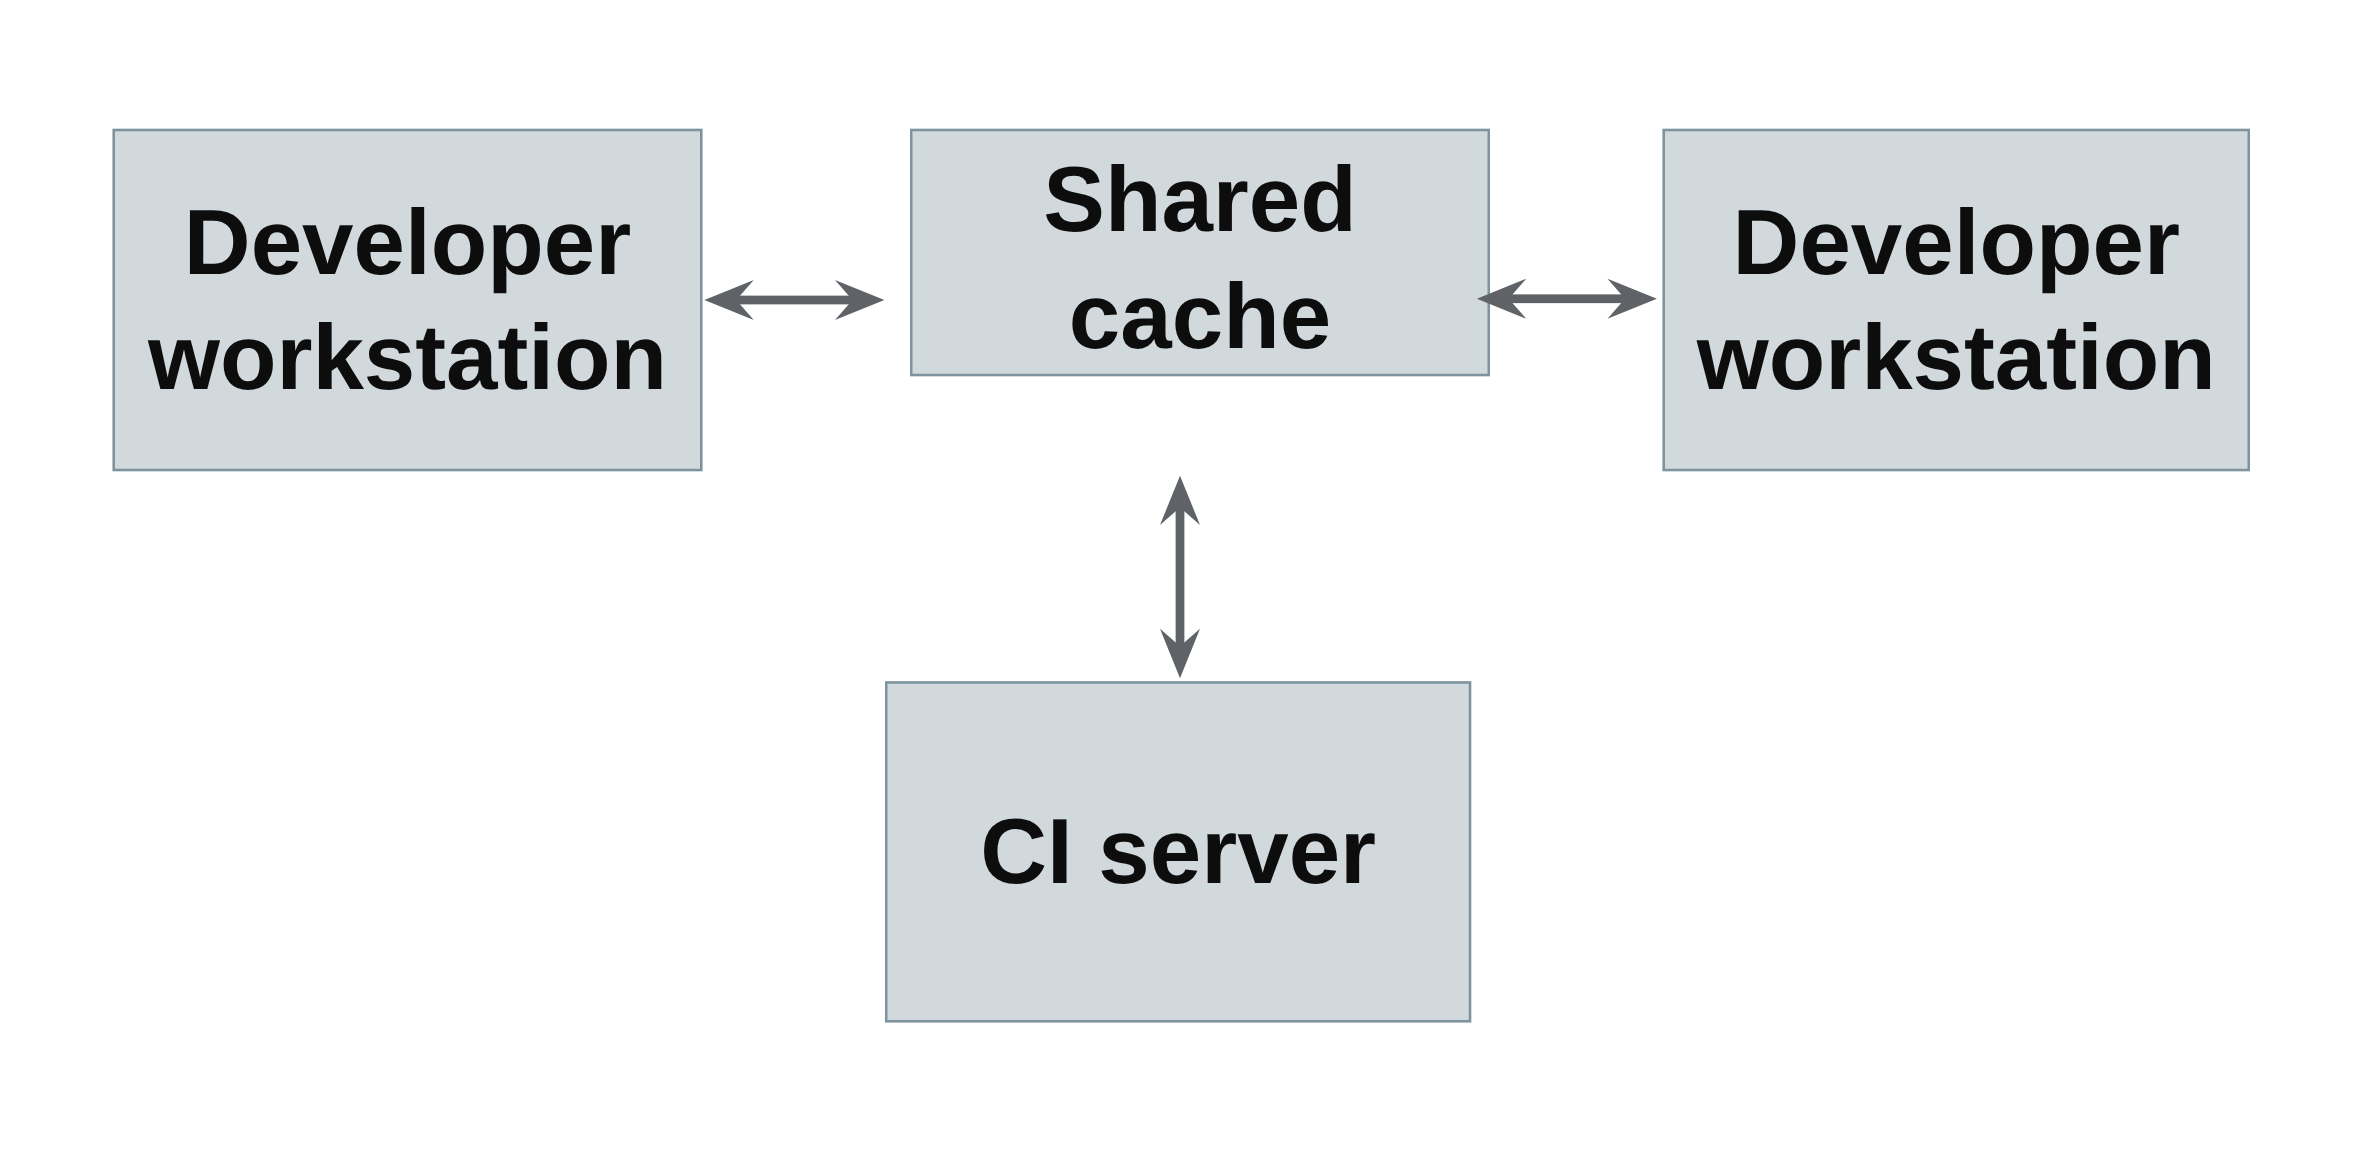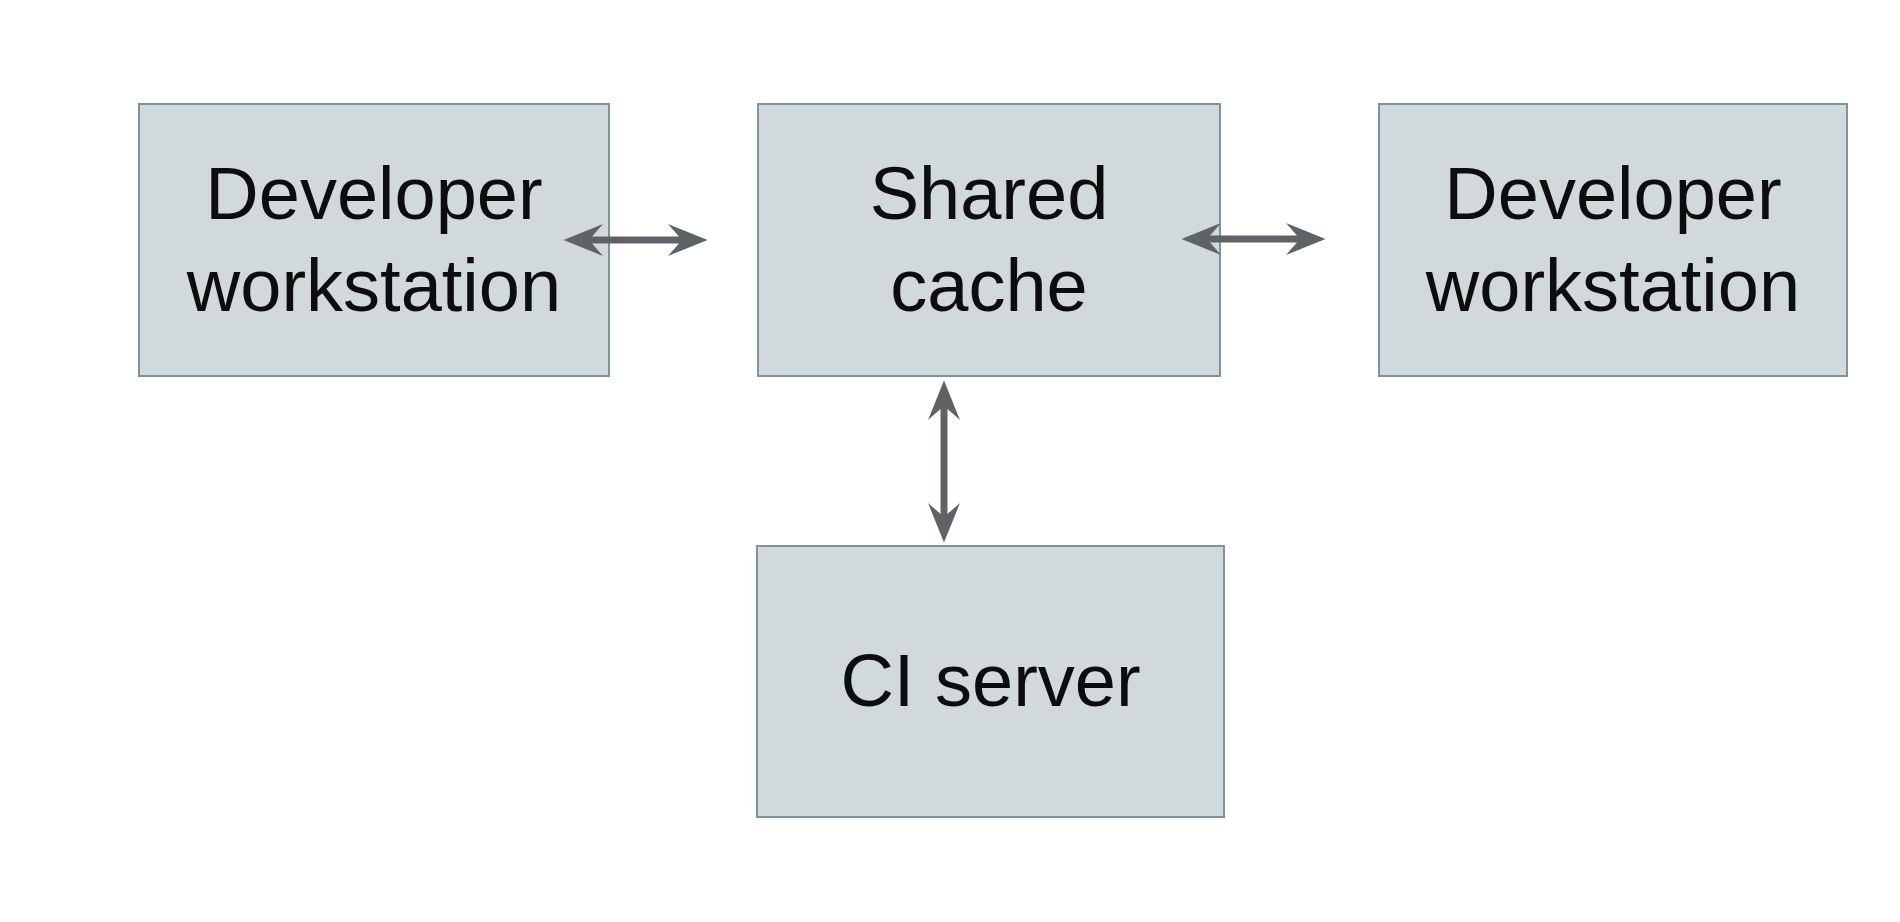--- a/index.html
+++ b/index.html
@@ -25,25 +25,24 @@
     position: absolute;
     background: var(--node-fill);
     border: 2px solid var(--node-border);
     display: flex;
     align-items: center;
     justify-content: center;
     text-align: center;
     color: var(--text);
     font-size: 74px;
     line-height: 1.25;
-    font-weight: 400;
-    margin-left: 48px;
+    font-weight: 700;
   }
   #node-dev-left  { left: 90px;   top: 103px; width: 472px; height: 274px; }
-  #node-cache     { left: 709px;  top: 103px; width: 464px; height: 274px; }
+  #node-cache     { left: 728px;  top: 103px; width: 464px; height: 198px; align-items: flex-end; }
   #node-dev-right { left: 1330px; top: 103px; width: 470px; height: 274px; }
   #node-ci        { left: 708px;  top: 545px; width: 469px; height: 273px; justify-content: center; }
   .node-label { padding: 0 10px; }
   .edge {
     position: absolute;
     color: var(--arrow);
   }
   #edge-left   { left: 563px;  top: 222px; width: 145px; height: 36px; }
   #edge-right  { left: 1181px; top: 221px; width: 145px; height: 36px; }
   #edge-ci     { left: 926px;  top: 380px; width: 36px;  height: 163px; }

